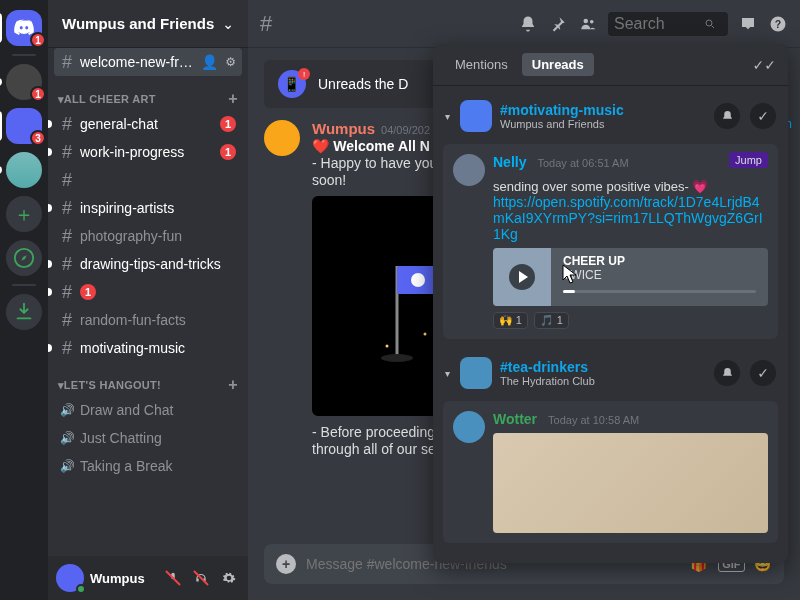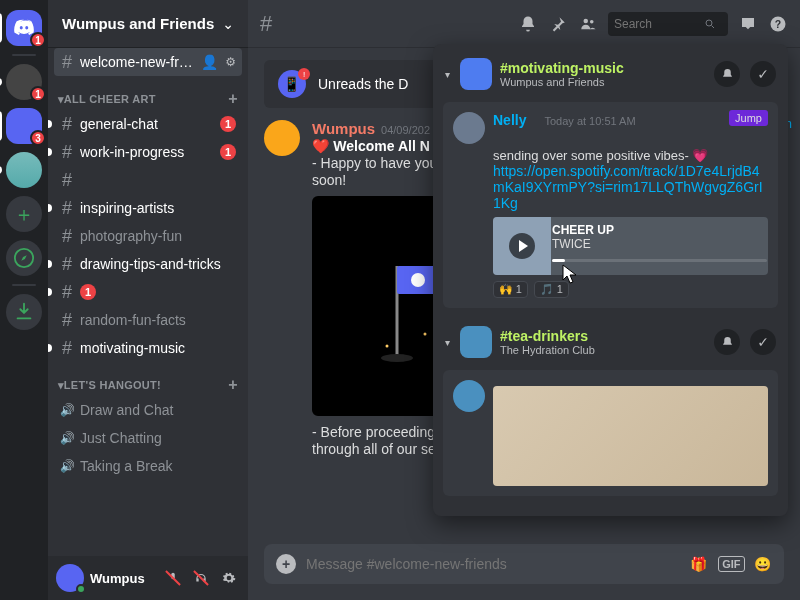--- a/index.html
+++ b/index.html
@@ -39,21 +39,21 @@
 .user-name{font-size:13px;font-weight:600;color:#fff;flex:1}
 .user-icn{width:22px;height:22px;display:flex;align-items:center;justify-content:center;color:#b9bbbe;cursor:pointer;position:relative}
 .strike::after{content:"";position:absolute;width:20px;height:2px;background:#ed4245;transform:rotate(45deg)}
 .main{flex:1;background:#36393f;display:flex;flex-direction:column;min-width:0}
 .topbar{height:48px;border-bottom:1px solid #2c2e33;display:flex;align-items:center;padding:0 12px;gap:10px}
 .topbar .hash{font-size:22px;color:#8e9297}
 .topbar h2{font-size:15px;font-weight:600;color:#fff}
 .topbar .spacer{flex:1}
 .top-icn{color:#b9bbbe;width:20px;height:20px;display:flex;align-items:center;justify-content:center;cursor:pointer}
 .search{background:#202225;border-radius:4px;height:24px;width:120px;display:flex;align-items:center;padding:0 6px;color:#72767d;font-size:12px}
-.search input{background:none;border:none;color:#dcddde;width:90px;font-size:12px;outline:none}
+.search input{background:none;border:none;color:#dcddde;width:90px;font-size:16px;outline:none}
 .content{flex:1;overflow:hidden;padding:0 16px;position:relative}
 .sysmsg{background:#2f3136;border-radius:6px;padding:10px 14px;display:flex;align-items:center;gap:12px;margin:12px 0;color:#fff;font-size:14px}
 .sysicon{width:28px;height:28px;border-radius:50%;background:#5865f2;display:flex;align-items:center;justify-content:center;position:relative}
 .sysicon .tick{position:absolute;top:-2px;right:-4px;width:12px;height:12px;border-radius:50%;background:#ed4245;color:#fff;font-size:8px;display:flex;align-items:center;justify-content:center}
 .msg{display:flex;gap:12px;margin:10px 0}
 .msg .av{width:36px;height:36px;border-radius:50%;background:#faa61a;flex-shrink:0}
 .msg .body{flex:1;min-width:0}
 .msg .hdr{display:flex;align-items:baseline;gap:6px}
 .msg .author{font-weight:600;color:#f47b67;font-size:15px}
 .msg .ts{font-size:11px;color:#72767d}
@@ -69,37 +69,37 @@
 
 .inbox{position:absolute;right:12px;top:44px;width:355px;background:#2f3136;border-radius:8px;box-shadow:0 8px 24px rgba(0,0,0,.5);z-index:50;display:flex;flex-direction:column;max-height:540px;overflow:hidden}
 .inbox-tabs{display:flex;align-items:center;height:42px;padding:0 12px;border-bottom:1px solid #202225;gap:4px}
 .tab{padding:4px 10px;border-radius:4px;font-size:13px;color:#b9bbbe;cursor:pointer}
 .tab.active{background:#4f545c;color:#fff;font-weight:600}
 .inbox-tabs .chk{margin-left:auto;color:#b9bbbe}
 .inbox-body{overflow-y:auto;padding:8px 10px}
 .inbox-sec{margin-bottom:12px}
 .sec-hdr{display:flex;align-items:center;gap:8px;padding:6px 2px}
 .sec-av{width:32px;height:32px;border-radius:8px;background:#5865f2;flex-shrink:0}
-.sec-title{font-weight:700;color:#bef264;font-size:14px}
+.sec-title{font-weight:700;color:#0ea5e9;font-size:14px}
 .sec-sub{font-size:11px;color:#b9bbbe}
 .sec-btn{width:26px;height:26px;border-radius:50%;background:#202225;color:#b9bbbe;display:flex;align-items:center;justify-content:center;margin-left:4px;cursor:pointer}
 .sec-hdr .chev{color:#b9bbbe;font-size:10px;margin-right:2px}
 .sec-btns{margin-left:auto;display:flex;gap:6px}
 .inbox-msg{background:#36393f;border-radius:6px;padding:10px;margin-top:6px;position:relative}
-.inbox-msg .mhdr{display:flex;align-items:baseline;gap:18px}
+.inbox-msg .mhdr{display:flex;align-items:baseline;gap:11px}
 .inbox-msg .mauthor{font-weight:600;font-size:14px}
 .inbox-msg .mts{font-size:11px;color:#72767d}
-.inbox-msg .jump{position:absolute;top:8px;right:10px;background:#6d28d9;color:#dcddde;font-size:11px;padding:2px 6px;border-radius:3px;cursor:pointer}
-.inbox-msg .mtxt{font-size:13px;color:#dcddde;margin-top:20px}
+.inbox-msg .jump{position:absolute;top:8px;right:10px;background:#4c1d95;color:#dcddde;font-size:11px;padding:2px 6px;border-radius:3px;cursor:pointer}
+.inbox-msg .mtxt{font-size:13px;color:#dcddde;margin-top:9px}
 .inbox-msg a{color:#00aff4;text-decoration:none;word-break:break-all}
 .embed{display:flex;background:#525961;border-radius:4px;margin-top:6px;overflow:hidden;height:58px}
 .embed .art{width:58px;height:58px;background:#8ea1b5;position:relative;display:flex;align-items:center;justify-content:center}
 .embed .play{width:26px;height:26px;border-radius:50%;background:rgba(0,0,0,.6);display:flex;align-items:center;justify-content:center}
 .embed .play::after{content:"";border-left:9px solid #fff;border-top:6px solid transparent;border-bottom:6px solid transparent;margin-left:2px}
-.embed .meta{padding:6px 1px;flex:1}
+.embed .meta{padding:6px 12px;flex:1}
 .embed .etitle{color:#fff;font-weight:700;font-size:12px}
 .embed .eartist{color:#ddd;font-size:12px}
 .embed .prog{height:3px;background:#6b7178;border-radius:2px;margin-top:8px;position:relative}
 .embed .prog::after{content:"";position:absolute;left:0;top:0;height:100%;width:6%;background:#fff;border-radius:2px}
 .reacts{display:flex;gap:6px;margin-top:6px}
 .react{background:#2f3136;border:1px solid #454950;border-radius:4px;padding:1px 5px;font-size:11px;color:#b9bbbe;display:flex;align-items:center;gap:3px}
 .imgcard{width:100%;height:100px;background:linear-gradient(135deg,#d8c9b0,#c9b79a);border-radius:4px;margin-top:6px}
 .inbox-msg .mrow{display:flex;gap:8px}
 .inbox-msg .mav{width:32px;height:32px;border-radius:50%;background:#747f8d;flex-shrink:0}
 .cursor{position:absolute;pointer-events:none;z-index:200}
@@ -355,20 +355,25 @@
         <input placeholder="Message #welcome-new-friends" style="">
         <div class="comp-icn">🎁</div>
         <div class="comp-icn" style="font-size:11px;font-weight:700;border:1px solid #b9bbbe;border-radius:3px;padding:1px 3px">GIF</div>
         <div class="comp-icn">😀</div>
       </div>
     </div>
   </div>
 </div>
 
 <div class="inbox">
+  <div class="inbox-tabs">
+    <div class="tab">Mentions</div>
+    <div class="tab active">Unreads</div>
+    <div class="chk">✓✓</div>
+  </div>
   <div class="inbox-body">
 
     <div class="inbox-sec">
       <div class="sec-hdr">
         <span class="chev">▾</span>
         <div class="sec-av" style="background:#4e7cf0"></div>
         <div>
           <div class="sec-title">#motivating-music</div>
           <div class="sec-sub">Wumpus and Friends</div>
         </div>
@@ -381,21 +386,21 @@
           <div class="sec-btn">✓</div>
         </div>
       </div>
       <div class="inbox-msg">
         <div class="jump">Jump</div>
         <div class="mrow">
           <div class="mav" style="background:#6b7a8f"></div>
           <div style="flex:1;min-width:0">
             <div class="mhdr">
                 <span class="mauthor" style="color:#00b0f4">Nelly</span>
-                <span class="mts">Today at 10:51 AM</span>
+                <span class="mts">Today at 06:51 AM</span>
               </div>
             <div class="mtxt"><span>sending over some positive vibes- </span>💗</div>
             <a>https://open.spotify.com/track/1D7e4LrjdB4mKaI9XYrmPY?si=rim17LLQThWgvgZ6GrI1Kg</a>
             <div class="embed">
               <div class="art">
                   <div class="play"></div>
                 </div>
               <div class="meta">
                 <div class="etitle">CHEER UP</div>
                 <div class="eartist">TWICE</div>
@@ -425,20 +430,24 @@
                 <path d="M12 2a6 6 0 0 0-6 6v4l-2 3v1h16v-1l-2-3V8a6 6 0 0 0-6-6z"></path>
               </svg>
             </div>
           <div class="sec-btn">✓</div>
         </div>
       </div>
       <div class="inbox-msg">
         <div class="mrow">
           <div class="mav" style="background:#4a90bf"></div>
           <div style="flex:1;min-width:0">
+            <div class="mhdr">
+                <span class="mauthor" style="color:#3ba55d">Wotter</span>
+                <span class="mts">Today at 10:58 AM</span>
+              </div>
             <div class="imgcard"></div>
           </div>
         </div>
       </div>
     </div>
   </div>
 </div>
 
 <svg class="cursor" style="left:562px;top:264px" width="16" height="20" viewBox="0 0 16 20">
     <path d="M1 1l0 15 4-4 3 7 3-1-3-7 6 0z" fill="#fff" stroke="#000" stroke-width="1"></path>

